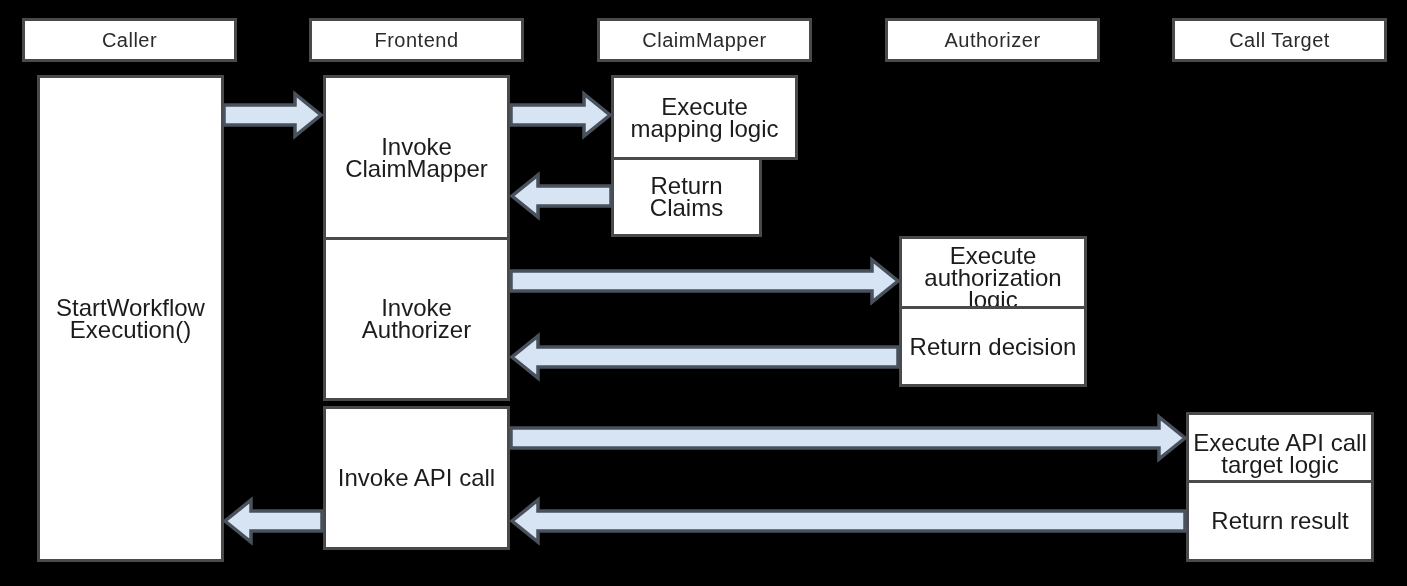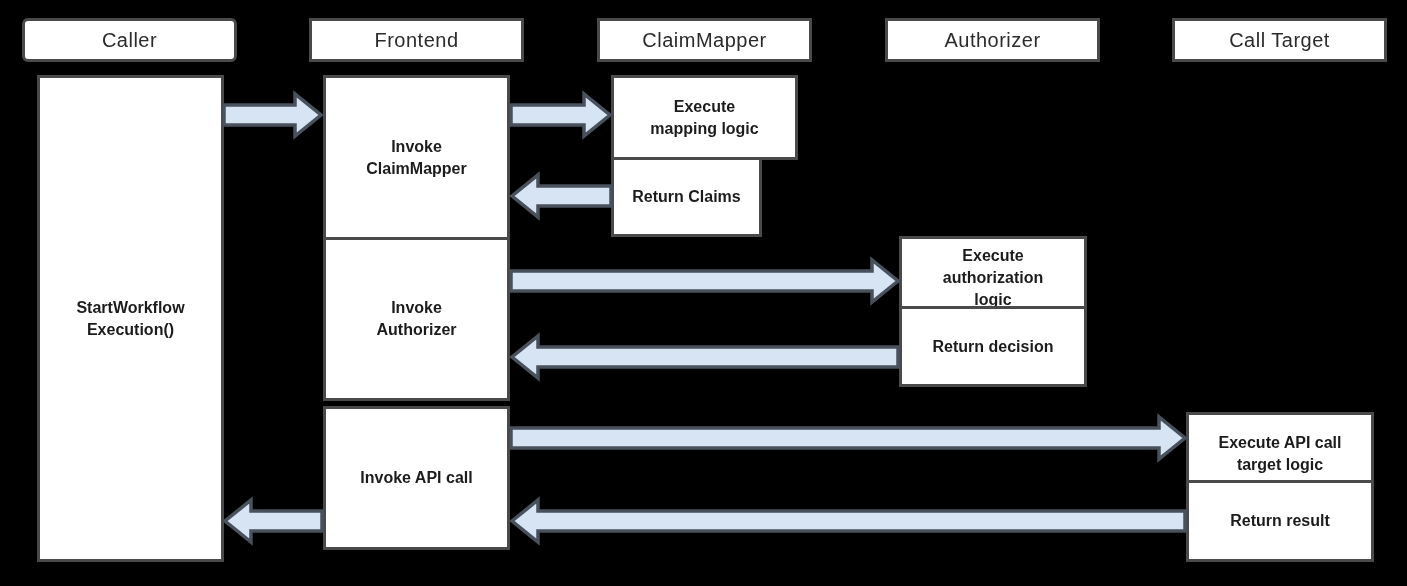--- a/index.html
+++ b/index.html
@@ -33,28 +33,28 @@
   }
   .node-box {
     position: absolute;
     background: #ffffff;
     border: 3px solid #4a4a4a;
     box-sizing: border-box;
     display: flex;
     align-items: center;
     justify-content: center;
     text-align: center;
-    font-size: 16px;
-    font-weight: 700;
+    font-size: 24px;
+    font-weight: 400;
     color: #1c1c1c;
     line-height: 22px;
     white-space: pre-line;
   }
   
-  .hdr-caller      { left: 22px; border-radius: 6px; }
+  .hdr-caller      { left: 22px; }
   .hdr-frontend    { left: 309px; }
   .hdr-claimmapper { left: 597px; }
   .hdr-authorizer  { left: 885px; }
   .hdr-calltarget  { left: 1172px; }
   
   .box-start-workflow     { left: 37px;   top: 75px;  width: 187px; height: 487px; justify-content: center; }
   .box-invoke-claimmapper { left: 323px;  top: 75px;  width: 187px; height: 165px; }
   .box-invoke-authorizer  { left: 323px;  top: 237px; width: 187px; height: 164px; }
   .box-invoke-api-call    { left: 323px;  top: 406px; width: 187px; height: 144px; }
   .box-execute-mapping    { left: 611px;  top: 75px;  width: 187px; height: 85px; }

